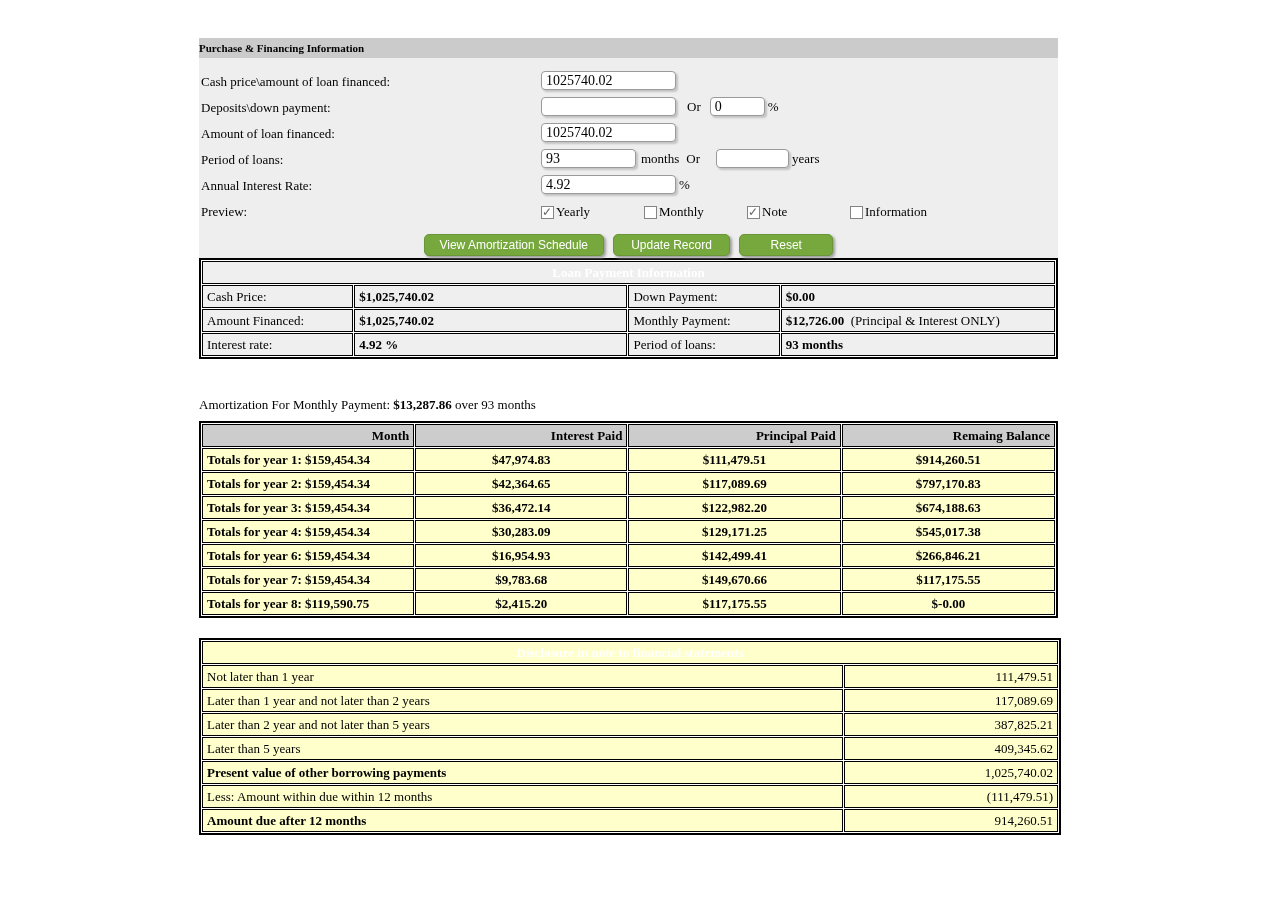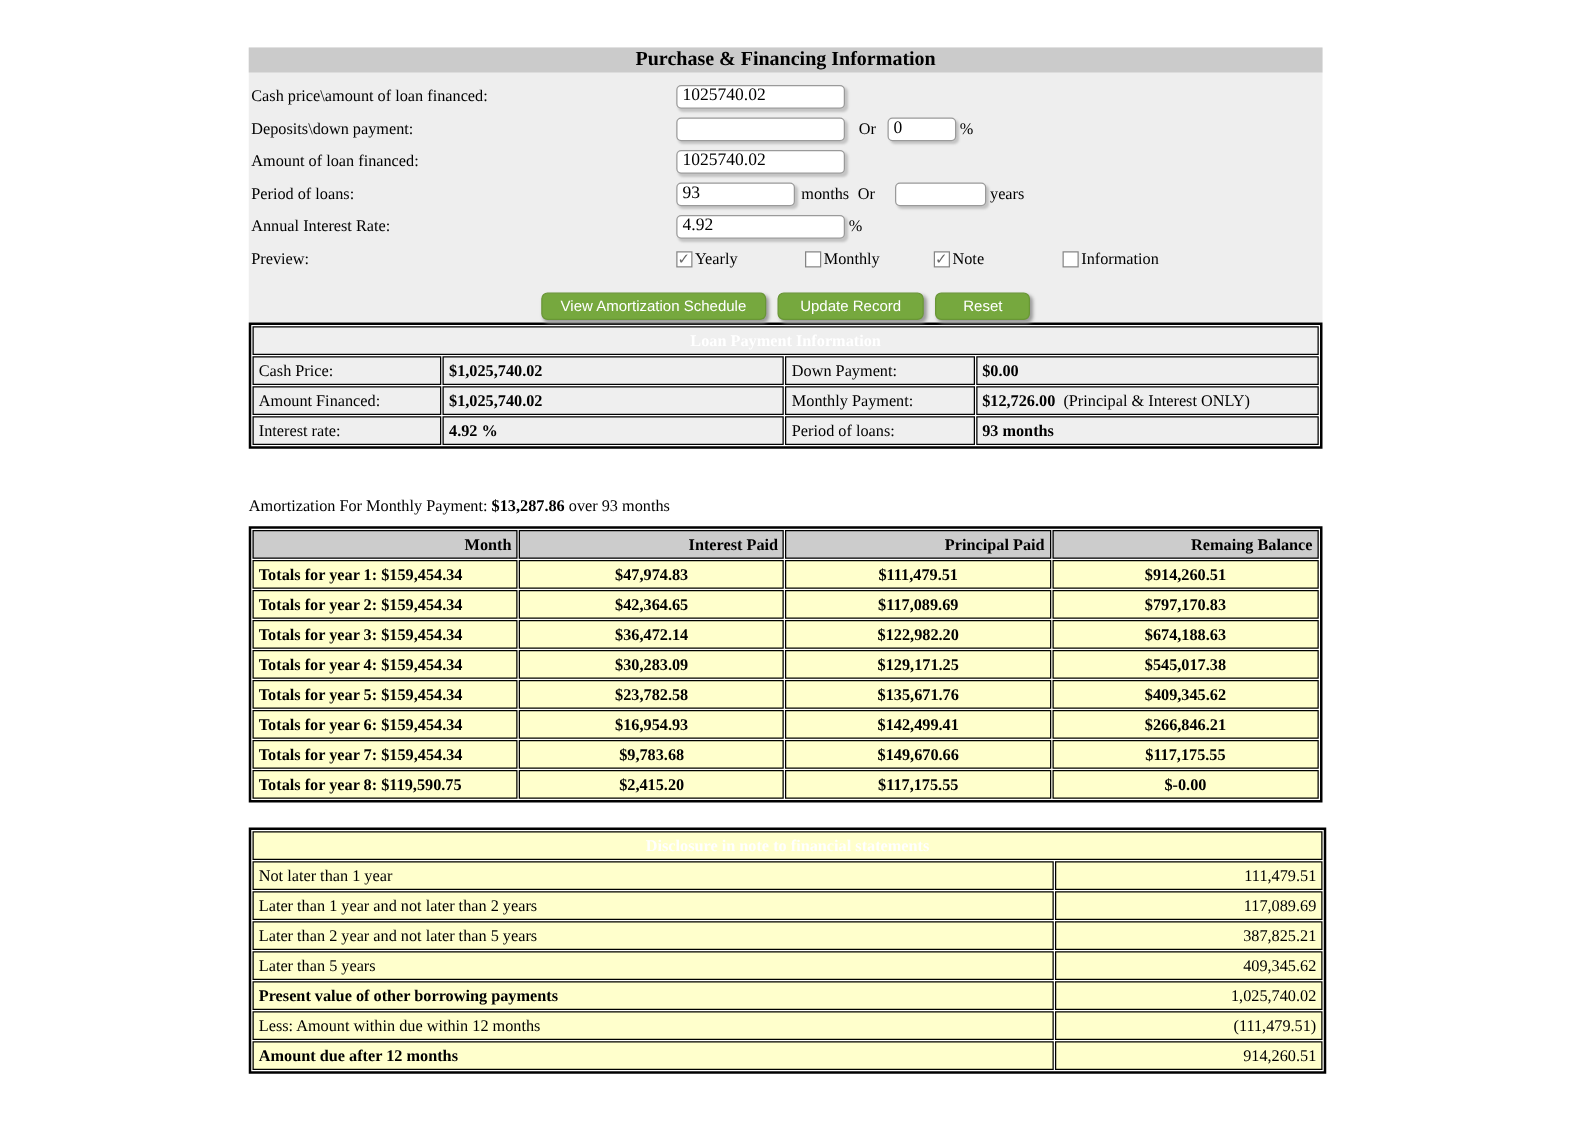--- a/index.html
+++ b/index.html
@@ -1,23 +1,23 @@
 <!DOCTYPE html>
 <html><head>
 <meta charset="utf-8">
 <style>
   html, body { margin:0; padding:0; background:#ffffff; }
   body { width:1273px; height:899px; overflow:hidden; font-family:"Liberation Serif", serif; font-size:13px; color:#000; }
   .page { width:859px; margin:38px 0 0 199px; }
 
   
   .panel { background:#eeeeee; }
-  .panel-header { background:#cbcbcb; height:20px; line-height:20px; text-align:center; font-weight:bold; font-size:16px; }
+  .panel-header { background:#cbcbcb; height:20px; line-height:20px; text-align:left; font-weight:bold; font-size:11px; }
   .panel-body { height:200px; box-sizing:border-box; padding-top:6px; }
-  .form-row { display:flex; align-items:center; height:26px; padding-left:2px; }
+  .form-row { display:flex; align-items:flex-end; height:26px; padding-left:2px; }
   .form-label { width:340px; flex:0 0 340px; }
   .field-area { display:flex; align-items:center; }
   .ti { font-family:"Liberation Serif", serif; font-size:14px; height:19px; border:1px solid #9a9a9a;
         border-radius:4px; padding:0 4px; box-sizing:border-box; background:#fff;
         box-shadow:2px 2px 2px rgba(0,0,0,0.18); }
   .w-lg{width:135px} .w-md{width:95px} .w-sm{width:55px} .w-yr{width:73px}
   .sfx { display:inline-block; }
   .m-or-dep { margin:0 9px 0 11px; }
   .m-pct { margin-left:3px; }
   .m-months { margin-left:5px; }
@@ -27,21 +27,21 @@
   .cb-item { width:103px; display:flex; align-items:center; }
   .cb-box { width:13px; height:13px; border:1px solid #848484; background:#fff; margin-right:2px;
             position:relative; flex:0 0 13px; box-sizing:border-box; }
   [data-checked="true"] .cb-box::after { content:"\2713"; position:absolute; left:0px; top:-2px;
             font-size:12px; color:#666; font-family:"Liberation Sans", sans-serif; }
 
   .button-row { text-align:center; margin-top:14px; }
   .btn { font-family:"Liberation Sans", sans-serif; font-size:12px; color:#fff; background:#76a83e;
          border:1px solid #699636; border-radius:5px; height:22px; box-shadow:2px 2px 3px #9a9a9a;
          margin:0 3px; cursor:pointer; padding:0; }
-  .btn-wide{width:180px} .btn-mid{width:117px} .btn-sm{width:76px}
+  .btn-wide{width:180px} .btn-mid{width:117px} .btn-sm{width:94px}
 
   
   .tbl { border-collapse:separate; border-spacing:1px; background:#fff; border:2px solid #000;
          width:859px; table-layout:fixed; }
   .tbl td, .tbl th { border:1px solid #000; font-size:13px; padding:1px 4px; height:19px;
          overflow:hidden; white-space:nowrap; box-sizing:content-box; }
   .tbl-title { background:#000; color:#fff; text-align:center; font-weight:bold; }
 
   .loan-tbl { }
   .loan-tbl td { background:#efefef; }
@@ -212,26 +212,20 @@
           <td>$122,982.20</td>
           <td>$674,188.63</td>
         </tr>
         <tr>
           <td class="cell-left">Totals for year 4: $159,454.34</td>
           <td>$30,283.09</td>
           <td>$129,171.25</td>
           <td>$545,017.38</td>
         </tr>
         <tr>
-          <td class="cell-left">Totals for year 5: $159,454.34</td>
-          <td>$23,782.58</td>
-          <td>$135,671.76</td>
-          <td>$409,345.62</td>
-        </tr>
-        <tr>
           <td class="cell-left">Totals for year 6: $159,454.34</td>
           <td>$16,954.93</td>
           <td>$142,499.41</td>
           <td>$266,846.21</td>
         </tr>
         <tr>
           <td class="cell-left">Totals for year 7: $159,454.34</td>
           <td>$9,783.68</td>
           <td>$149,670.66</td>
           <td>$117,175.55</td>

